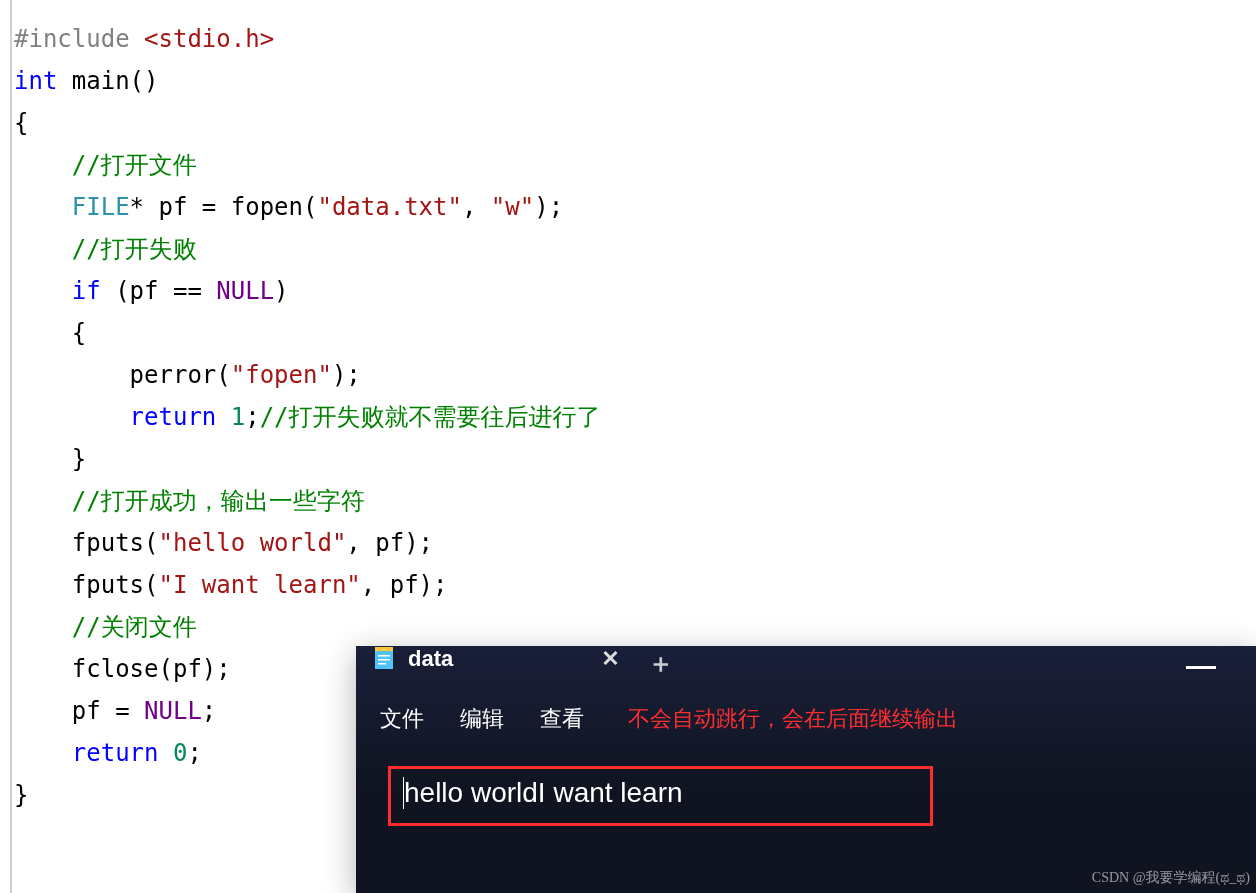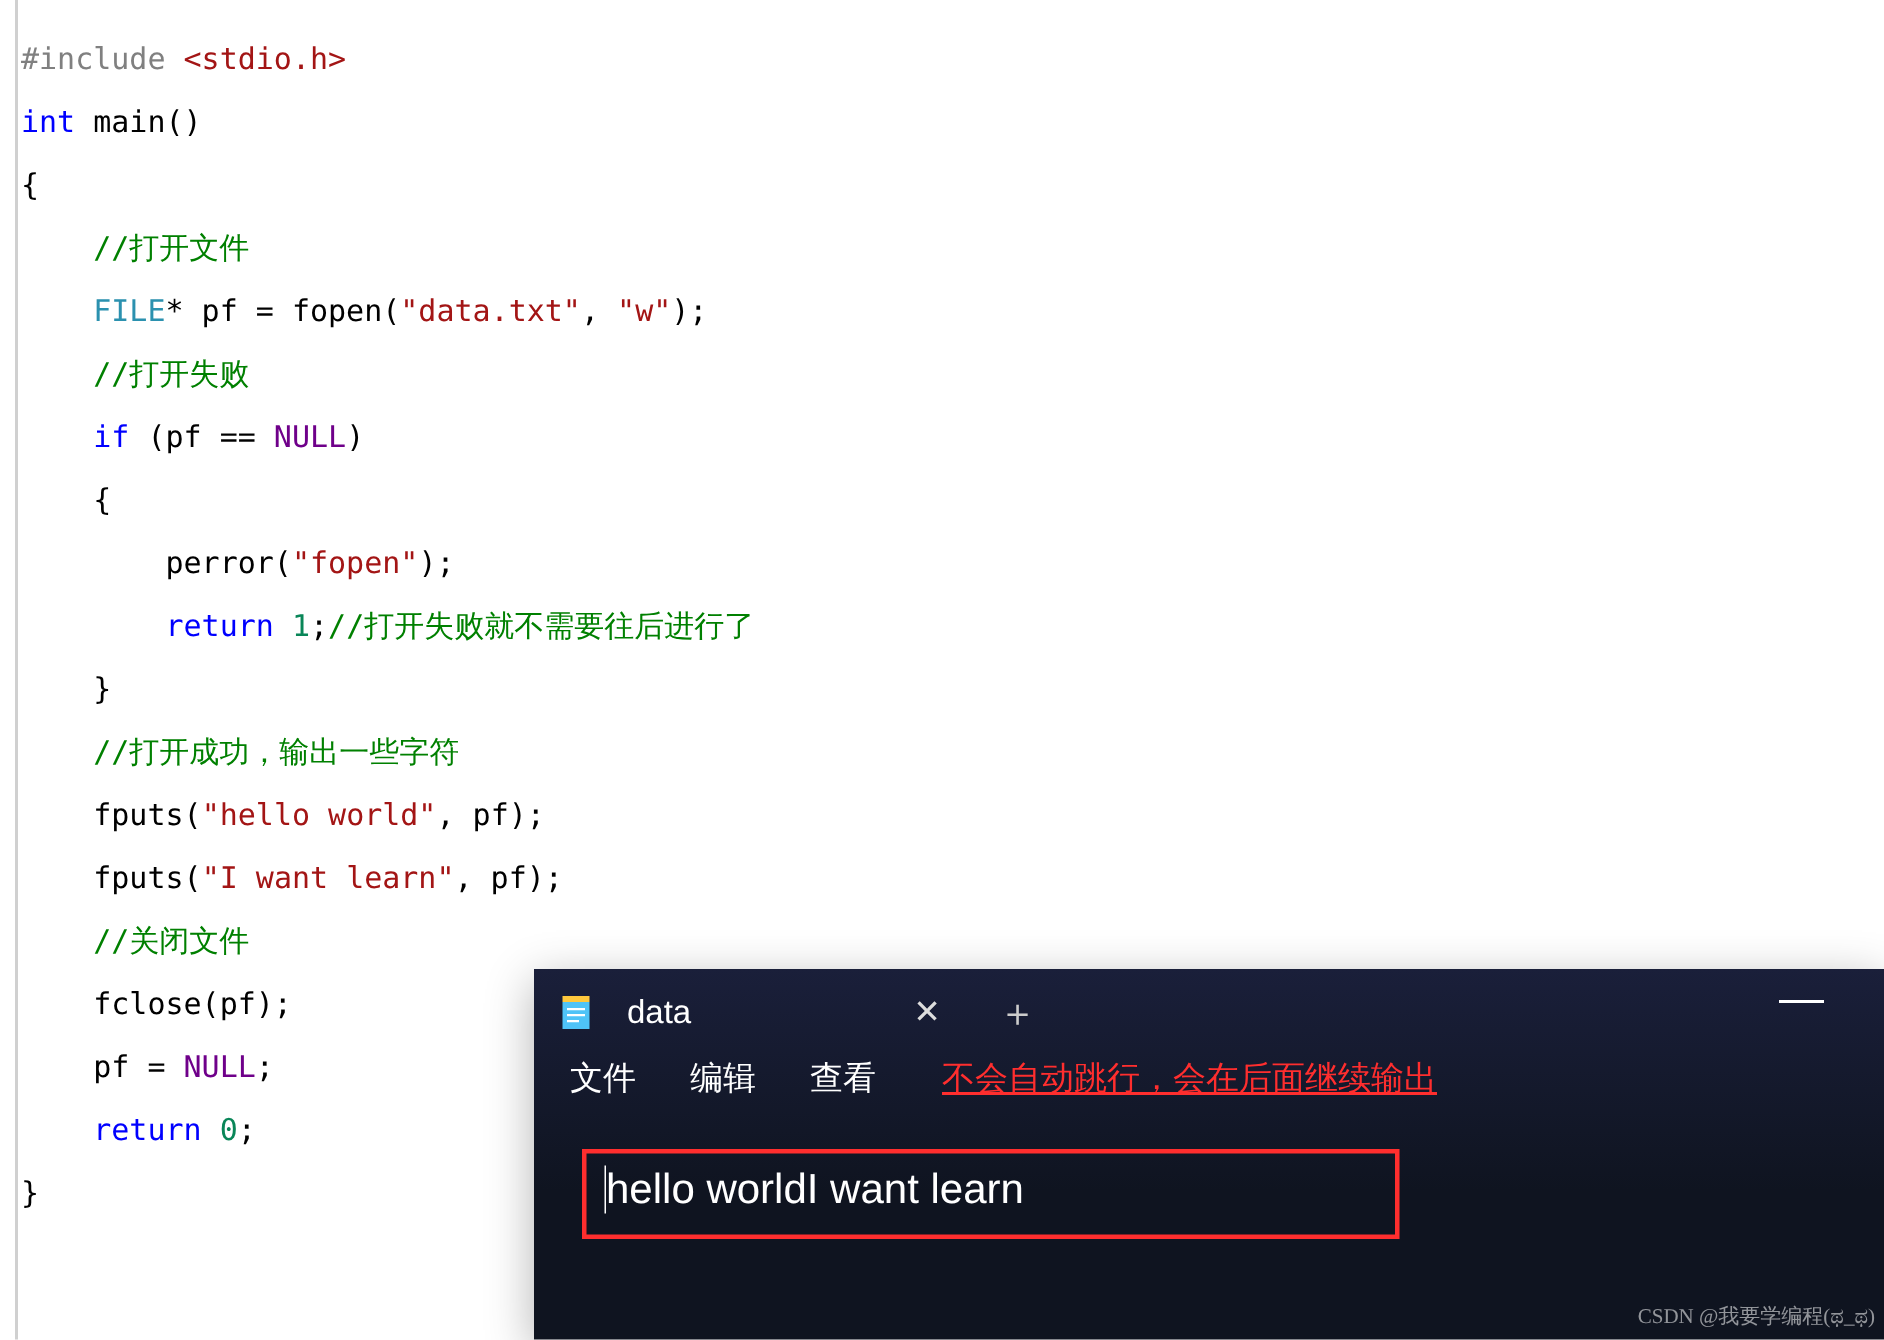--- a/index.html
+++ b/index.html
@@ -11,21 +11,21 @@
     position: relative;
     overflow: hidden;
   }
   .code-area {
     position: absolute;
     left: 0;
     top: 0;
     width: 100%;
     padding-left: 14px;
     padding-top: 18px;
-    font-size: 20px;
+    font-size: 24px;
     line-height: 42px;
     white-space: pre;
   }
   .gutter-line {
     position: absolute;
     left: 10px;
     top: 0;
     bottom: 0;
     width: 2px;
     background: #d0d0d0;
@@ -49,24 +49,24 @@
     width: 900px;
     height: 247px;
     background: linear-gradient(180deg, #1a1f3a 0%, #0f1420 60%);
     box-shadow: 0 8px 30px rgba(0,0,0,0.3);
     color: #ffffff;
     font-family: "Segoe UI", "Microsoft YaHei", sans-serif;
     overflow: hidden;
   }
   .np-titlebar {
     display: flex;
-    align-items: center;
+    align-items: flex-start;
     height: 58px;
     padding-left: 16px;
-    gap: 10px;
+    font-weight: bold;
   }
   .np-icon {
     width: 24px;
     height: 24px;
     display: inline-flex;
     align-items: center;
     justify-content: center;
   }
   .np-tab {
     display: flex;
@@ -104,21 +104,20 @@
     padding-left: 24px;
     height: 48px;
     font-size: 22px;
   }
   .np-menu-item { color: #fff; cursor: pointer; }
   .np-annotation {
     color: #ff2e2e;
     font-size: 22px;
     margin-left: 8px;
     white-space: nowrap;
-    text-decoration: underline;
   }
   .np-content-wrap {
     padding: 14px 22px 0 32px;
   }
   .np-content-box {
     border: 3px solid #ff2e2e;
     padding: 8px 12px 14px 12px;
     width: 545px;
   }
   .np-content {

